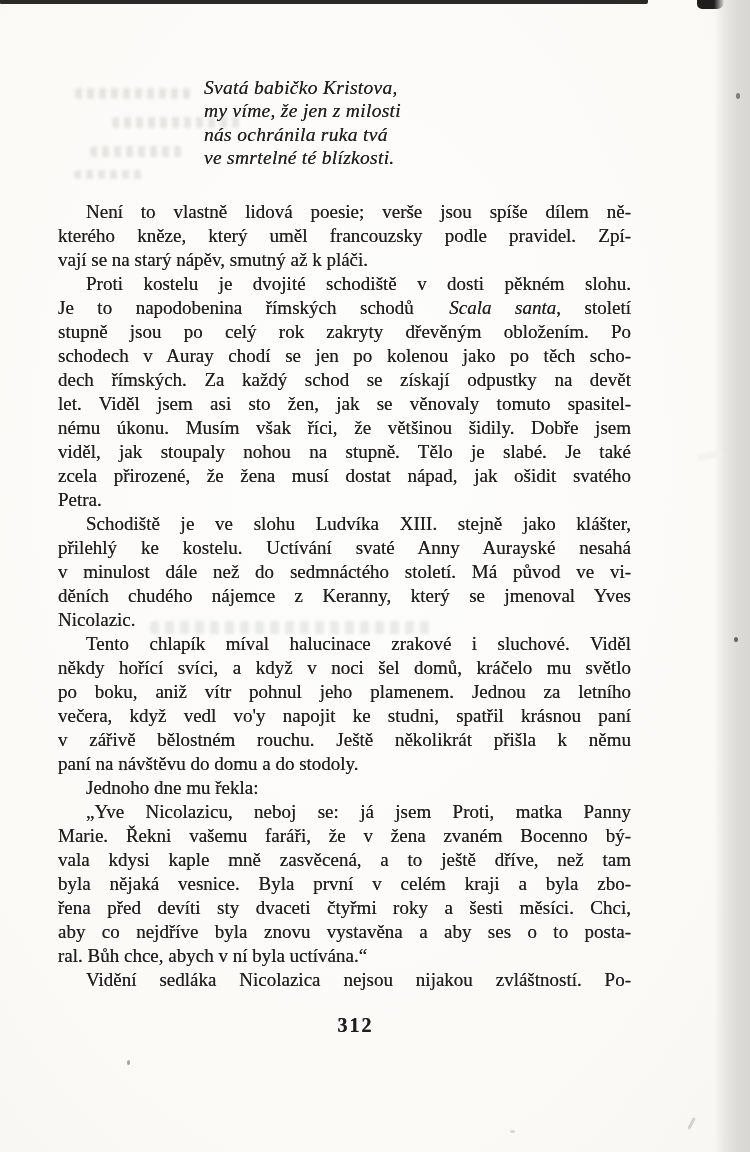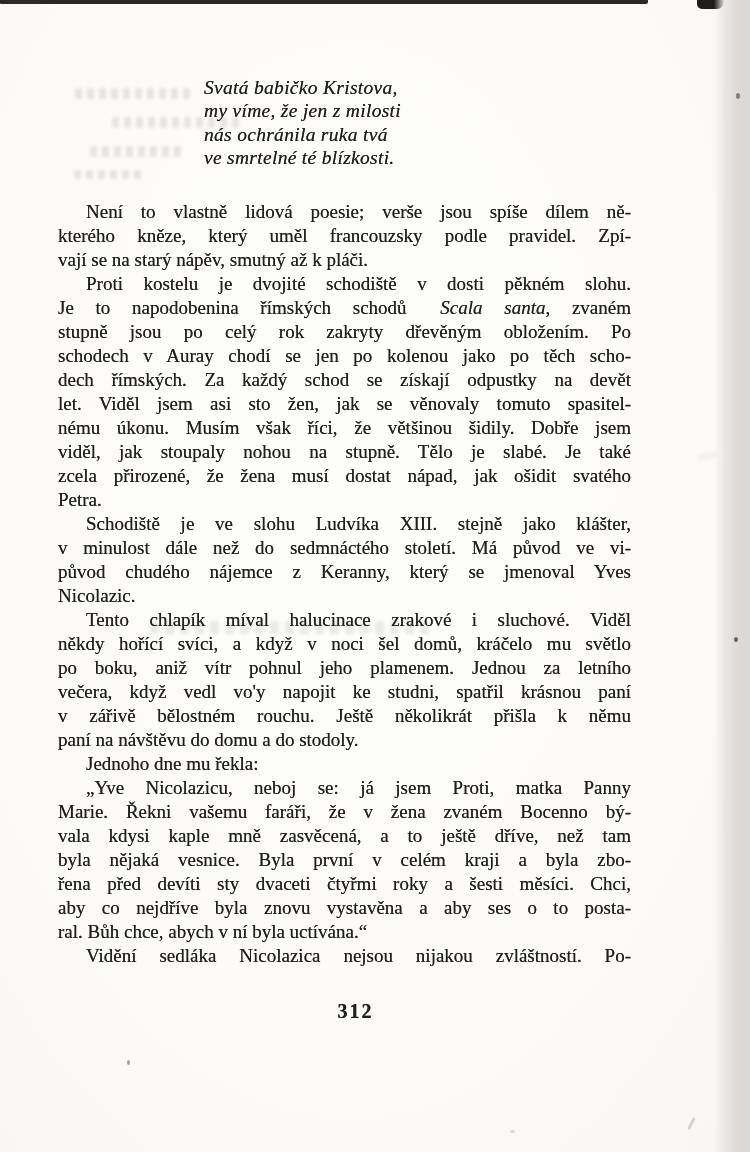--- a/index.html
+++ b/index.html
@@ -68,21 +68,21 @@
   .body-text {
     margin-top:30px; font-size:19px; line-height:24px;
     text-shadow:0 0 .5px rgba(32,31,29,.8);
     font-family:Liberation Serif, serif;
   }
   .line { text-align:justify; text-align-last:justify; }
   .line.lastline { text-align-last:left; }
   .line.firstline { text-indent:28px; }
   .it { font-style:italic;margin-left:12px; }
   .folio {
-    margin-top:32px; text-align:center; transform:translateX(11px);
+    margin-top:22px; text-align:center; transform:translateX(11px);
     font-size:20px; font-weight:bold; letter-spacing:2px;
     text-shadow:0 0 .5px rgba(32,31,29,.85);
   }
 </style>
 </head>
 <body>
 
 <div class="page">
 
   <div class="top-edge"></div>
@@ -112,34 +112,35 @@
     </div>
 
     <div class="body-text">
         <div>
           <div class="line firstline"><span>Není to vlastně lidová poesie; verše jsou spíše dílem ně-</span></div>
           <div class="line"><span>kterého kněze, který uměl francouzsky podle pravidel. Zpí-</span></div>
           <div class="line lastline"><span>vají se na starý nápěv, smutný až k pláči.</span></div>
         </div>
         <div>
           <div class="line firstline"><span>Proti kostelu je dvojité schodiště v dosti pěkném slohu.</span></div>
-          <div class="line"><span>Je to napodobenina římských schodů </span><span class="it">Scala santa</span><span>, zvaném</span></div>
+          <div class="line"><span>Je to napodobenina římských schodů </span><span class="it">Scala santa</span><span>, století</span></div>
           <div class="line"><span>stupně jsou po celý rok zakryty dřevěným obložením. Po</span></div>
           <div class="line"><span>schodech v Auray chodí se jen po kolenou jako po těch scho-</span></div>
           <div class="line"><span>dech římských. Za každý schod se získají odpustky na devět</span></div>
           <div class="line"><span>let. Viděl jsem asi sto žen, jak se věnovaly tomuto spasitel-</span></div>
           <div class="line"><span>nému úkonu. Musím však říci, že většinou šidily. Dobře jsem</span></div>
           <div class="line"><span>viděl, jak stoupaly nohou na stupně. Tělo je slabé. Je také</span></div>
           <div class="line"><span>zcela přirozené, že žena musí dostat nápad, jak ošidit svatého</span></div>
           <div class="line lastline"><span>Petra.</span></div>
         </div>
         <div>
           <div class="line firstline"><span>Schodiště je ve slohu Ludvíka XIII. stejně jako klášter,</span></div>
+          <div class="line"><span>přilehlý ke kostelu. Uctívání svaté Anny Aurayské nesahá</span></div>
           <div class="line"><span>v minulost dále než do sedmnáctého století. Má původ ve vi-</span></div>
-          <div class="line"><span>původ chudého nájemce z Keranny, který se jmenoval Yves</span></div>
+          <div class="line"><span>děních chudého nájemce z Keranny, který se jmenoval Yves</span></div>
           <div class="line lastline"><span>Nicolazic.</span></div>
         </div>
         <div>
           <div class="line firstline"><span>Tento chlapík míval halucinace zrakové i sluchové. Viděl</span></div>
           <div class="line"><span>někdy hořící svíci, a když v noci šel domů, kráčelo mu světlo</span></div>
           <div class="line"><span>po boku, aniž vítr pohnul jeho plamenem. Jednou za letního</span></div>
           <div class="line"><span>večera, když vedl vo'y napojit ke studni, spatřil krásnou paní</span></div>
           <div class="line"><span>v zářivě bělostném rouchu. Ještě několikrát přišla k němu</span></div>
           <div class="line lastline"><span>paní na návštěvu do domu a do stodoly.</span></div>
         </div>

